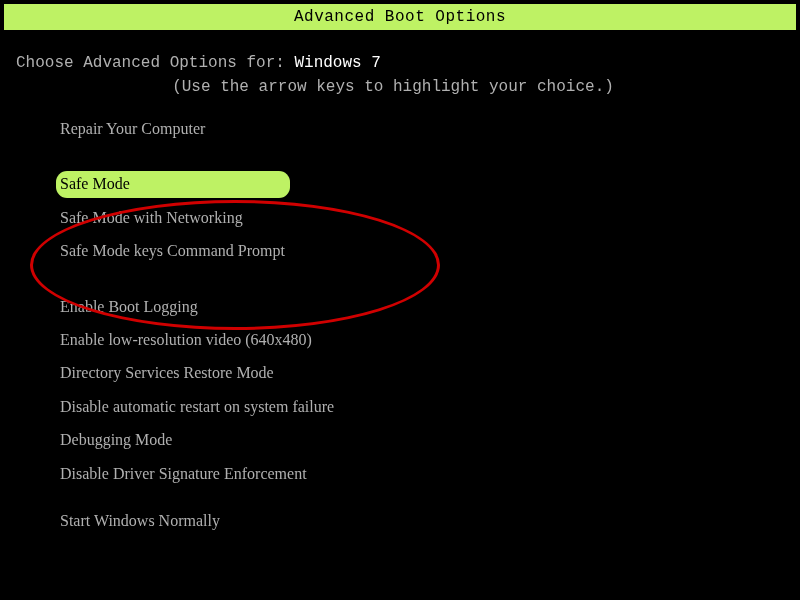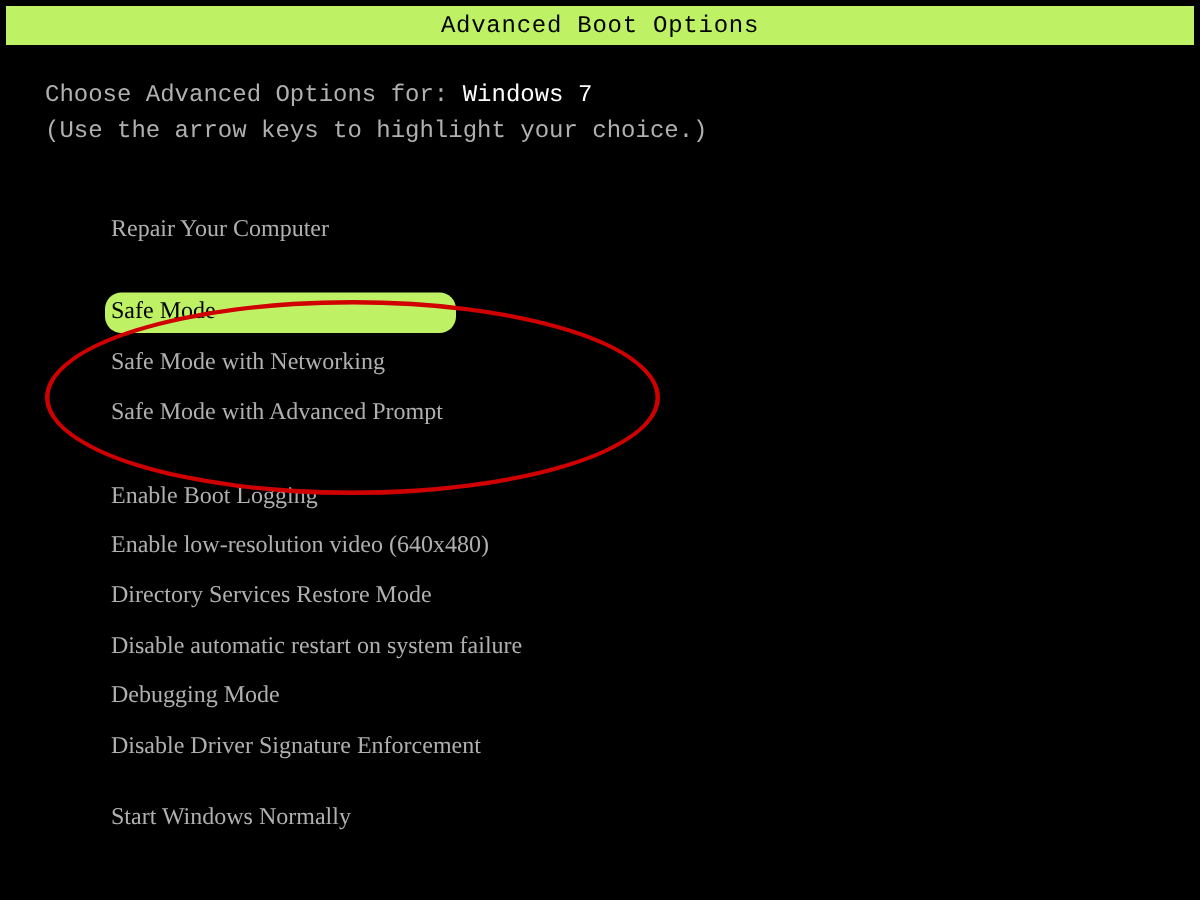--- a/index.html
+++ b/index.html
@@ -20,30 +20,31 @@
     .title-bar {
       background: #bef264;
       color: #000;
       text-align: center;
       padding: 4px 0;
       font-weight: normal;
       margin: 4px;
       letter-spacing: 0.5px;
     }
     .content {
-      padding: 20px 30px 0 30px;
+      padding: 20px 30px 0 16px;
     }
     .heading-line {
       margin-bottom: 6px;
     }
     .os-name {
       color: #ffffff;
     }
     .instruction {
-      margin-bottom: 44px;
+      margin-bottom: 20px;
+      text-align: center;
     }
     .menu {
       padding-left: 40px;
       font-family: Liberation Serif, serif;
     }
     .menu-item {
       padding: 2px 4px;
       margin-bottom: 7px;
       cursor: default;
       display: inline-block;
@@ -82,21 +83,21 @@
   <div class="instruction">(Use the arrow keys to highlight your choice.)</div>
 
   <div class="menu">
 
     <div class="menu-row"><span class="menu-item">Repair Your Computer</span></div>
 
     <div class="group-gap"></div>
 
     <div class="menu-row"><span class="menu-item selected">Safe Mode</span></div>
     <div class="menu-row"><span class="menu-item">Safe Mode with Networking</span></div>
-    <div class="menu-row"><span class="menu-item">Safe Mode with Advanced Prompt</span></div>
+    <div class="menu-row"><span class="menu-item">Safe Mode keys Command Prompt</span></div>
 
     <div class="group-gap"></div>
 
     <div class="menu-row"><span class="menu-item">Enable Boot Logging</span></div>
     <div class="menu-row"><span class="menu-item">Enable low-resolution video (640x480)</span></div>
     <div class="menu-row"><span class="menu-item">Directory Services Restore Mode</span></div>
     <div class="menu-row"><span class="menu-item">Disable automatic restart on system failure</span></div>
     <div class="menu-row"><span class="menu-item">Debugging Mode</span></div>
     <div class="menu-row"><span class="menu-item">Disable Driver Signature Enforcement</span></div>
 

